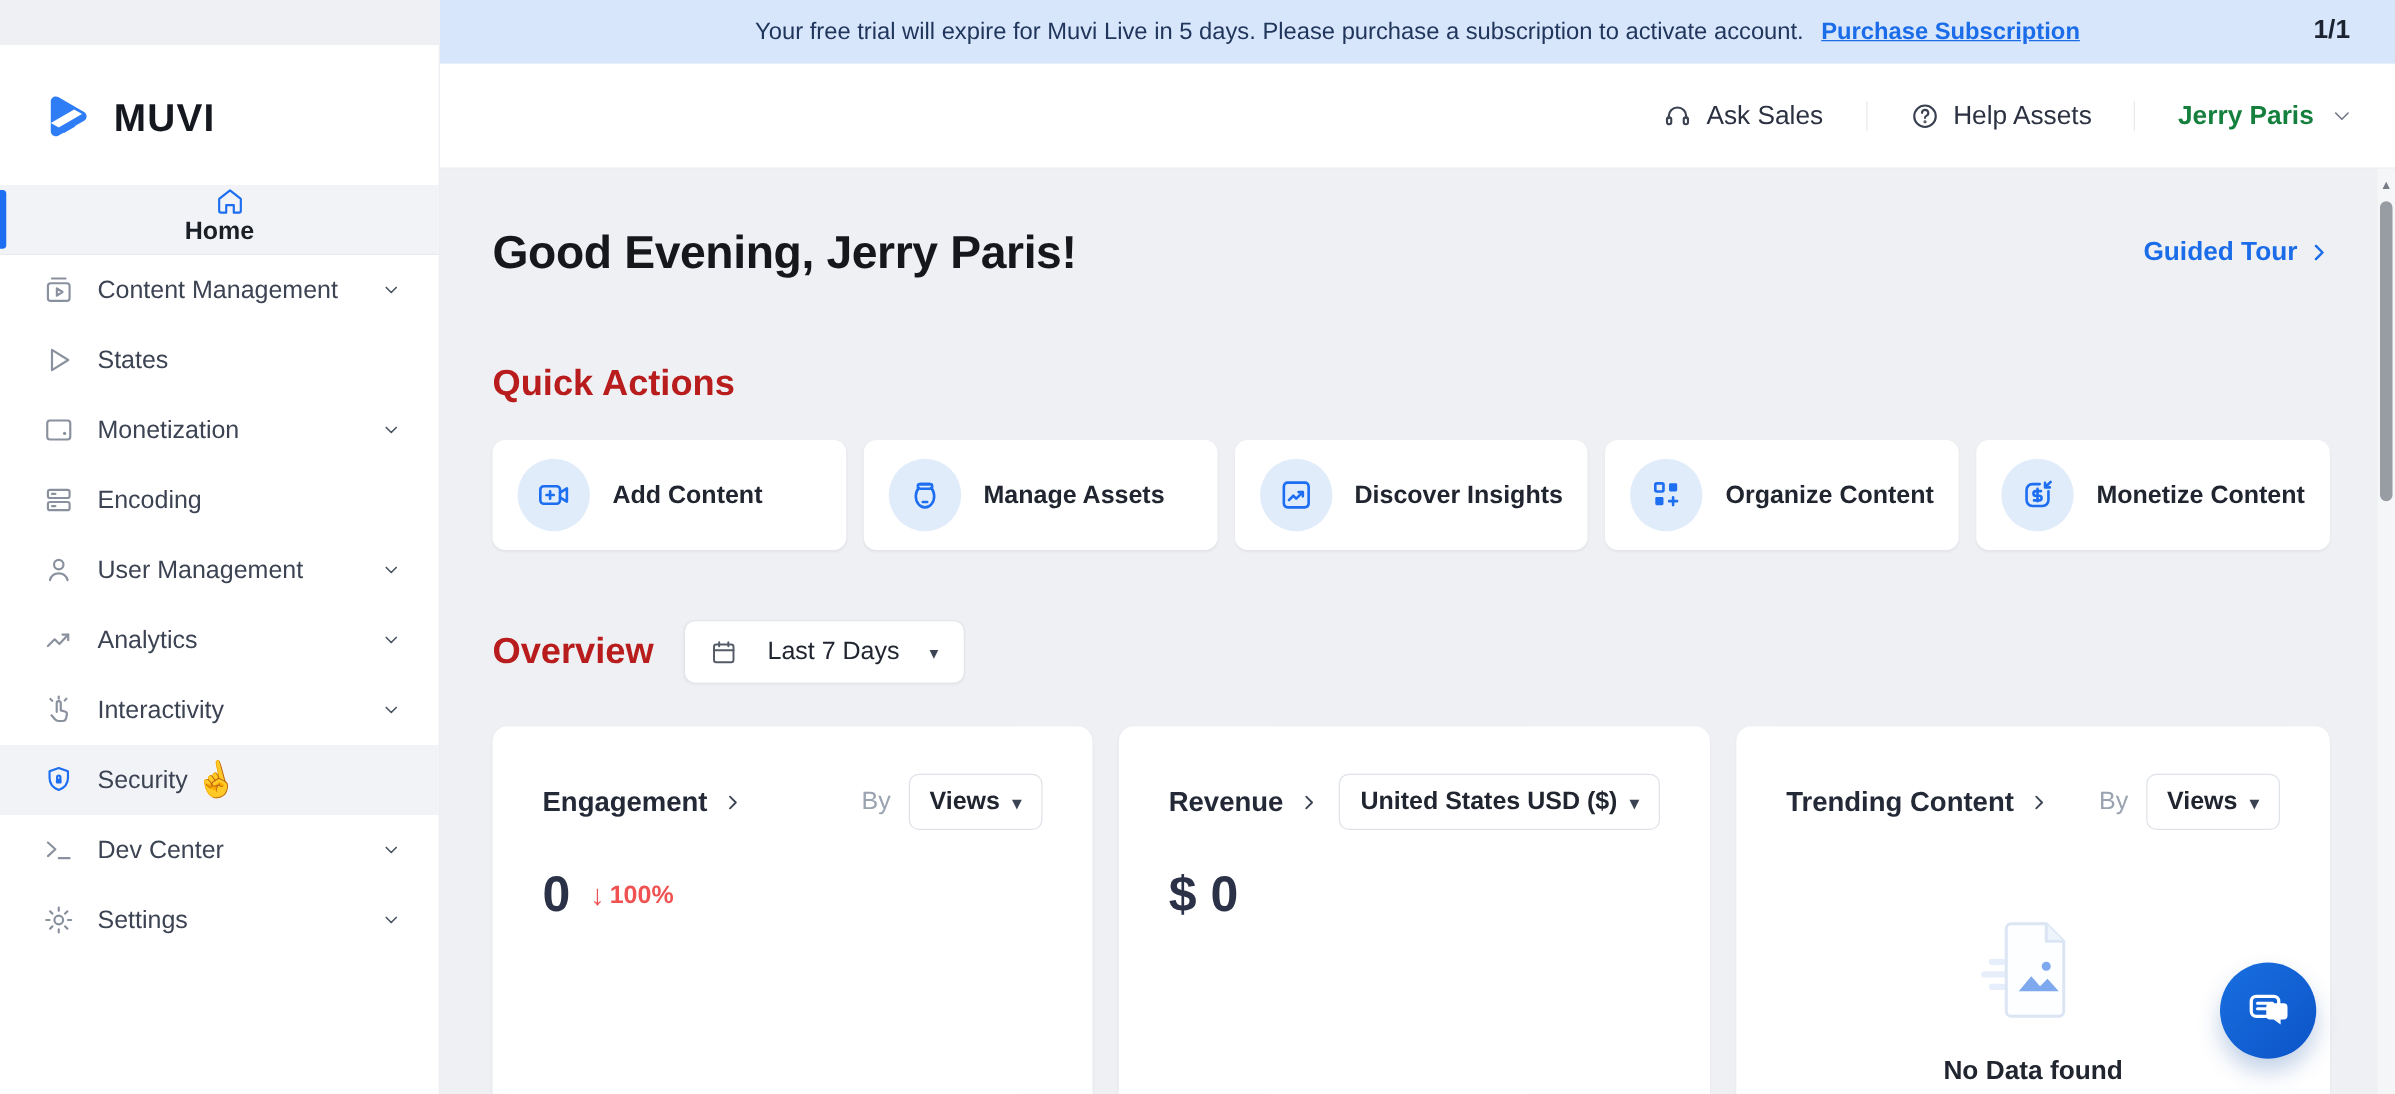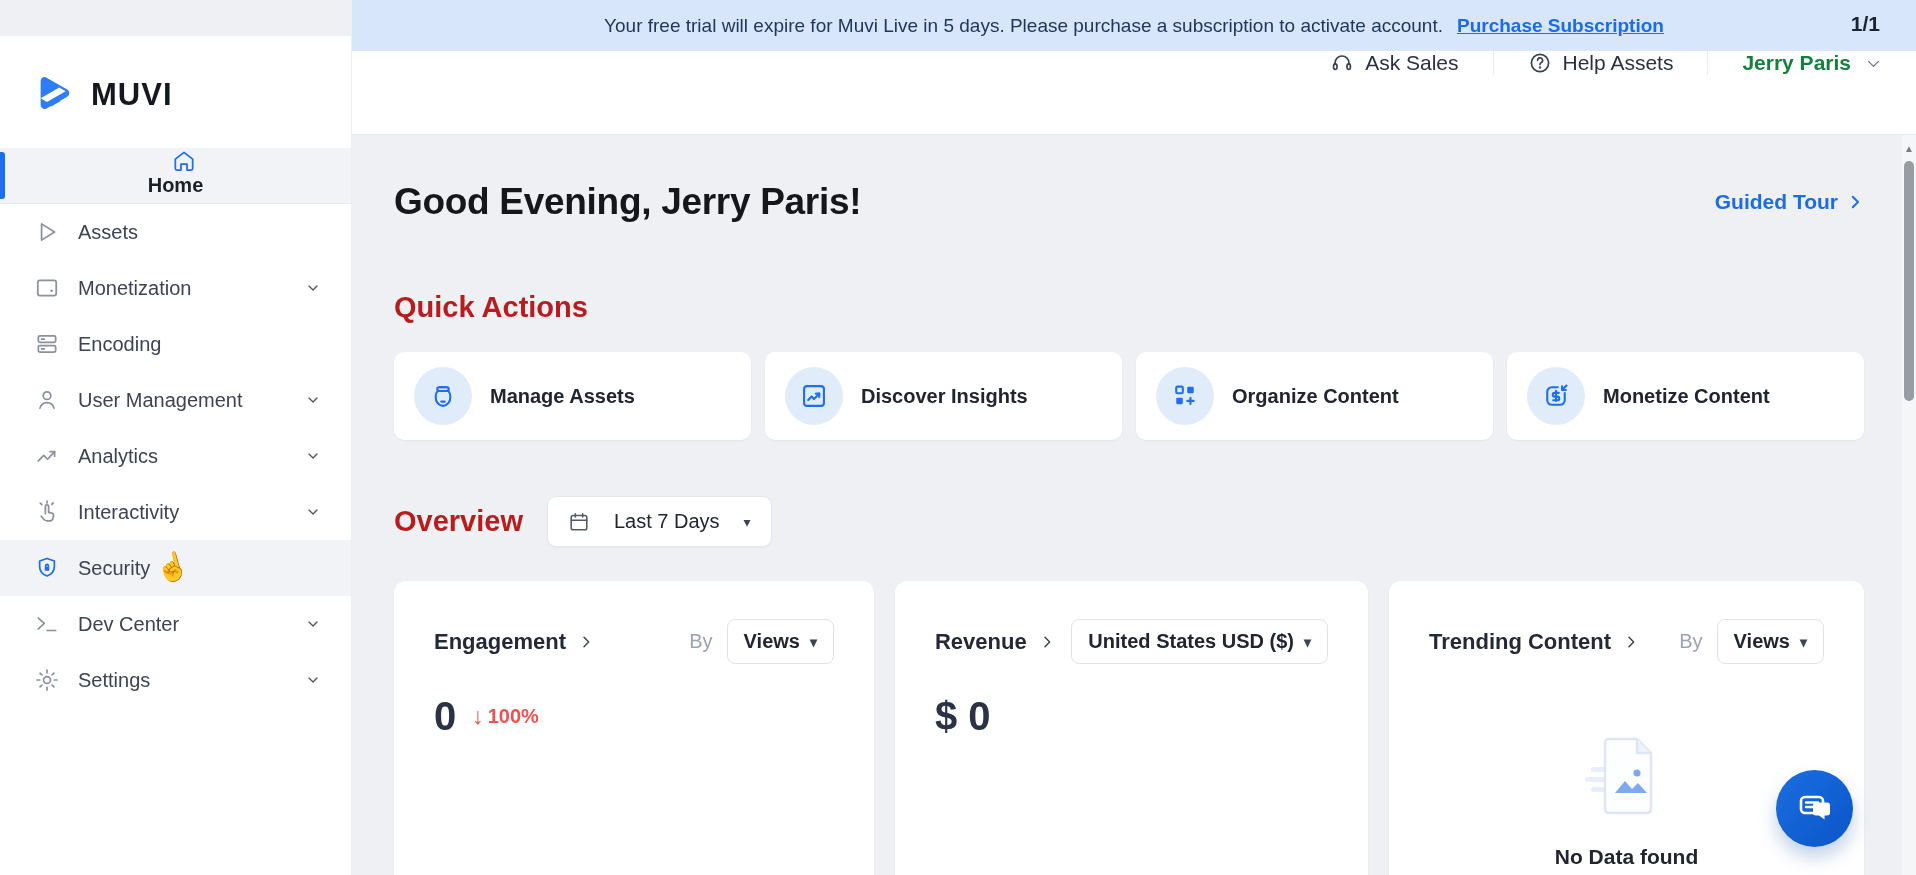--- a/index.html
+++ b/index.html
@@ -8,21 +8,21 @@
 
   
   .banner { position:absolute; left:352px; top:0; right:0; height:51px; background:#d8e6fc;
             display:flex; align-items:center; justify-content:center; gap:14px; }
   .banner-msg { font-size:19px; color:#20365c; }
   .banner-link { font-size:19px; font-weight:bold; color:#1a6ce8; text-decoration:underline; cursor:pointer; }
   .banner-pages { position:absolute; right:36px; top:12px; font-size:21px; font-weight:bold; color:#1b2430; }
 
   
   .header { position:absolute; left:332px; top:51px; right:0; height:84px; background:#fff;
-            border-bottom:1px solid #e8eaee; display:flex; justify-content:flex-end; align-items:flex-start; }
+            border-bottom:1px solid #e8eaee; display:flex; justify-content:flex-end; align-items:center; }
   .header-item { display:flex; align-items:center; gap:11px; padding:0 34px; border-left:1px solid #e8eaee;
                  font-size:21px; color:#2b3140; font-weight:500; cursor:pointer; }
   .header-item:first-child { border-left:none; }
   .header-user { font-weight:600; color:#15803d; gap:14px; }
   .hicon { width:24px; height:24px; stroke:#3a4150; fill:none; stroke-width:1.7; stroke-linecap:round; stroke-linejoin:round; }
 
   
   .sidebar { position:absolute; left:0; top:0; width:352px; height:875px; background:#fff; z-index:5;
              border-right:1px solid #eceef1;margin-top:36px; }
   .logo { display:flex; align-items:center; gap:13px; padding:36px 0 0 32px; }
@@ -109,26 +109,37 @@
   </div>
 
   <nav class="nav">
     <div class="nav-item active">
       <svg class="nicon" viewBox="0 0 24 24">
         <path d="M4 10.3 12 4l8 6.3V19a1.4 1.4 0 0 1-1.4 1.4h-3.8v-5.6h-5.6v5.6H5.4A1.4 1.4 0 0 1 4 19z"></path>
       </svg>
       <span class="nav-label">Home</span>
     </div>
 
+    <div class="nav-item">
+      <svg class="nicon" viewBox="0 0 24 24">
+        <line x1="7" y1="3.5" x2="17" y2="3.5"></line>
+          <rect x="4" y="7" width="16" height="13" rx="2"></rect>
+        <path d="M10.6 10.8l4.2 2.7-4.2 2.7z"></path>
+      </svg>
+      <span class="nav-label">Content Management</span>
+      <svg class="chev" viewBox="0 0 24 24">
+          <path d="M6 9l6 6 6-6"></path>
+        </svg>
+    </div>
 
     <div class="nav-item">
       <svg class="nicon" viewBox="0 0 24 24">
           <path d="M7 4.5l12 7.5-12 7.5z"></path>
         </svg>
-      <span class="nav-label">Assets</span>
+      <span class="nav-label">States</span>
     </div>
 
     <div class="nav-item">
       <svg class="nicon" viewBox="0 0 24 24">
         <rect x="3.5" y="5" width="17" height="14" rx="2"></rect>
           <circle cx="16.3" cy="14.5" r="1.2" fill="#8a919e" stroke="none"></circle>
       </svg>
       <span class="nav-label">Monetization</span>
       <svg class="chev" viewBox="0 0 24 24">
           <path d="M6 9l6 6 6-6"></path>
@@ -251,20 +262,30 @@
       <span>Guided Tour</span>
       <svg viewBox="0 0 24 24">
           <path d="M9 5l7 7-7 7"></path>
         </svg>
     </div>
   </div>
 
   <h2 class="section-title qa-title">Quick Actions</h2>
 
   <div class="qa-row">
+    <div class="qa-card">
+      <span class="qa-circle">
+        <svg viewBox="0 0 24 24">
+            <rect x="2.8" y="6" width="13.5" height="12" rx="2.4"></rect>
+            <path d="M16.3 10.3 21 7.5v9l-4.7-2.8"></path>
+            <path d="M9.5 9.5v5M7 12h5"></path>
+          </svg>
+      </span>
+      <span class="qa-label">Add Content</span>
+    </div>
     <div class="qa-card">
       <span class="qa-circle">
         <svg viewBox="0 0 24 24">
             <path d="M9 4.5h6M7.8 7.2a6.3 7.6 0 1 0 8.4 0"></path>
             <path d="M8.5 4.5h7a1.4 1.4 0 0 1 1.4 1.4v.4a1.4 1.4 0 0 1-1.4 1.4h-7a1.4 1.4 0 0 1-1.4-1.4v-.4A1.4 1.4 0 0 1 8.5 4.5z"></path>
             <path d="M10.5 16.8h3"></path>
           </svg>
       </span>
       <span class="qa-label">Manage Assets</span>
     </div>

